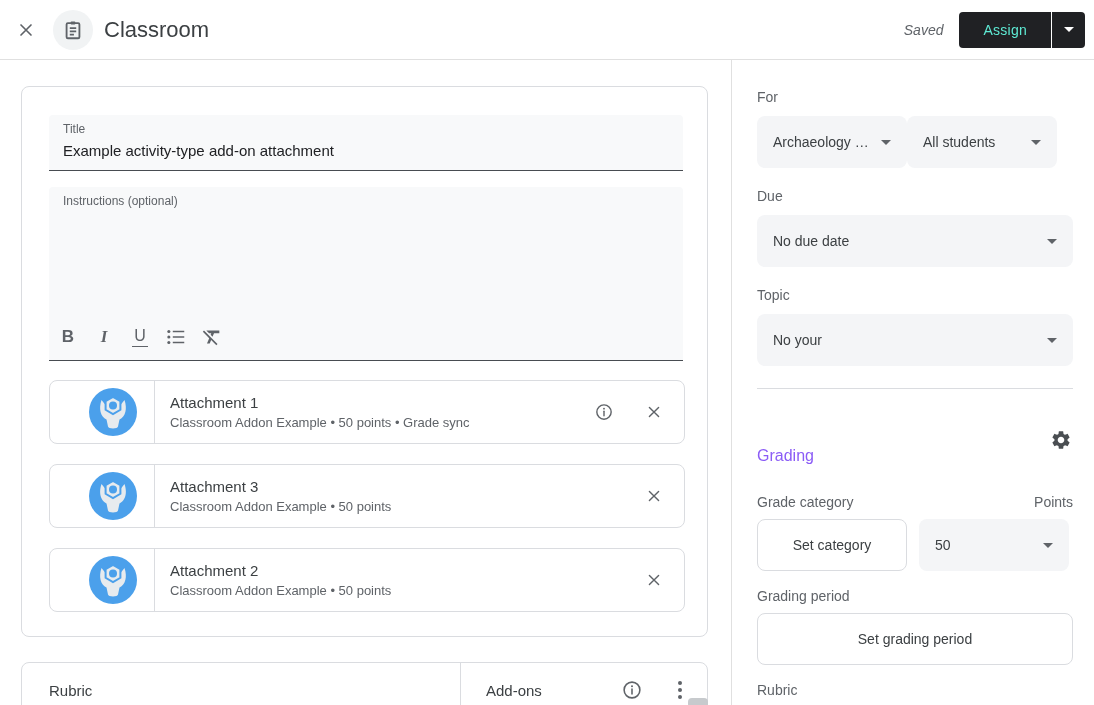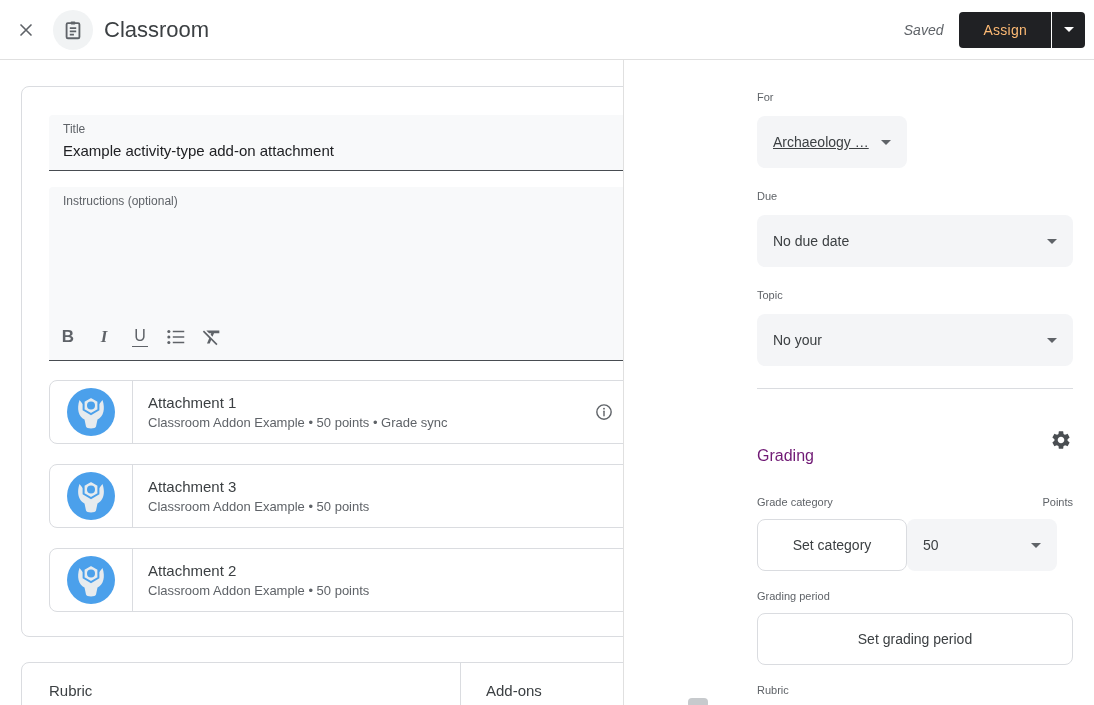--- a/index.html
+++ b/index.html
@@ -10,49 +10,49 @@
   .topbar { position:absolute; left:0; top:0; width:1094px; height:60px;
     border-bottom:1px solid #e0e0e0; display:flex; align-items:center; background:#fff; z-index:5; }
   .icon-btn { display:inline-flex; align-items:center; justify-content:center;
     width:36px; height:36px; border-radius:50%; cursor:pointer; color:#5f6368; background:transparent; border:none; }
   .topbar .close-wrap { margin-left:8px; }
   .type-badge { width:40px; height:40px; border-radius:50%; background:#f1f3f4;
     display:flex; align-items:center; justify-content:center; margin-left:9px; color:#5f6368; }
   .page-title { font-size:22px; color:#3c4043; margin-left:11px; font-weight:400; }
   .saved { margin-left:auto; font-size:14px; font-style:italic; color:#5f6368; }
   .assign-group { display:flex; margin-left:16px; margin-right:9px; border-radius:4px; overflow:hidden; }
-  .assign-main { background:#202124; color:#fdba74; font-size:14px; font-weight:500; letter-spacing:.25px;
+  .assign-main { background:#202124; color:#5eead4; font-size:14px; font-weight:500; letter-spacing:.25px;
     border:none; height:36px; padding:0 24px; cursor:pointer; font-family:inherit; }
   .assign-arrow { background:#202124; border:none; border-left:1px solid #fff; width:34px; height:36px;
     display:flex; align-items:center; justify-content:center; cursor:pointer; }
   .caret { width:0; height:0; border-left:5px solid transparent; border-right:5px solid transparent; border-top:5px solid #5f6368; }
   .caret.white { border-top-color:#fff; }
 
   
-  .left-pane { position:absolute; left:0; top:60px; width:624px; height:645px;
+  .left-pane { position:absolute; left:0; top:60px; width:732px; height:645px;
     border-right:1px solid #e0e0e0; background:#fff; overflow:hidden; }
   .card { border:1px solid #dadce0; border-radius:8px; background:#fff; }
   .main-card { margin:26px 0 0 21px; width:687px; height:551px; padding:28px 24px 0 27px; }
 
   .field { background:#f8f9fa; border-bottom:1px solid #474c51; border-radius:4px 4px 0 0;
     padding:7px 14px 0 14px; cursor:text; }
   .field-label { font-size:12px; color:#5f6368; line-height:15px; }
   .field-value { font-size:15px; color:#202124; line-height:21px; margin-top:3px; }
   .title-field { height:56px; }
   .instr-field { height:174px; margin-top:16px; position:relative; padding-bottom:46px; }
   .fmt-toolbar { position:absolute; left:0; right:0; bottom:0; height:46px;
     display:flex; align-items:center; padding-left:6px; }
   .fmt-btn { width:26px; height:32px; margin-right:10px; display:flex; align-items:center; justify-content:center;
     color:#5f6368; cursor:pointer; background:none; border:none; }
   .glyph-b { font-weight:700; font-size:17px; }
   .glyph-i { font-family:"Liberation Serif","DejaVu Serif",serif; font-style:italic; font-weight:700; font-size:17px; }
   .glyph-u { font-size:16px; border-bottom:1.5px solid #5f6368; padding:0 2px 0.5px 2px; }
 
   .attach-row { display:flex; align-items:stretch; width:636px; height:64px; margin-top:20px;
-    border:1px solid #dadce0; border-radius:8px; cursor:pointer; background:#fff; }
+    border:1px solid #dadce0; border-radius:8px; cursor:pointer; background:#fff;padding-left:22px; }
   .attach-row.first { margin-top:19px; }
   .addon-cell { width:83px; flex:none; border-right:1px solid #dadce0;
     display:flex; align-items:center; justify-content:center; }
   .attach-text { flex:1; display:flex; flex-direction:column; justify-content:center; padding-left:15px; min-width:0; }
   .attach-title { font-size:15px; font-weight:500; color:#3c4043; line-height:20px; }
   .attach-sub { font-size:13px; color:#5f6368; line-height:18px; margin-top:1px; }
   .attach-actions { display:flex; align-items:center; gap:26px; padding-right:18px; }
   .attach-actions .icon-btn { width:24px; height:24px; }
 
   .attach-card { margin:25px 0 0 21px; width:687px; height:56px; display:flex; align-items:stretch;
@@ -66,36 +66,36 @@
   .dots-slot { margin-left:24px; }
   .dots { display:flex; flex-direction:column; gap:3px; }
   .dots i { width:4px; height:4px; border-radius:50%; background:#5f6368; }
 
   .scroll-thumb { position:absolute; left:688px; top:698px; width:20px; height:10px;
     background:#c7cacd; border-radius:4px; cursor:grab; }
 
   
   .sidebar { position:absolute; left:732px; top:60px; width:362px; height:645px;
     padding:29px 21px 0 25px; background:#fff; }
-  .side-label { display:block; font-size:11px; font-weight:500; color:#5f6368; line-height:16px; margin-bottom:11px; }
+  .side-label { display:block; font-size:14px; font-weight:500; color:#5f6368; line-height:16px; margin-bottom:11px; }
   .dd { height:52px; background:#f4f5f7; border-radius:8px; display:flex; align-items:center;
     padding:0 16px; font-size:14px; color:#3c4043; cursor:pointer; }
   .dd .dd-text { white-space:nowrap; overflow:hidden; text-overflow:ellipsis; }
   .dd .caret { margin-left:auto; flex:none; }
-  .two-col { display:flex; gap:0;text-decoration:underline; }
+  .two-col { display:flex; gap:0; }
   .two-col > * { width:150px; flex:none; }
   .gap20 { margin-bottom:20px; }
   .divider { border-top:1px solid #dadce0; margin-top:22px; }
   .grading-head { display:flex; align-items:center; margin-top:25px; }
-  .grading-title { font-size:16px; font-weight:500; color:#701a75;margin-top:33px; }
+  .grading-title { font-size:16px; font-weight:500; color:#8b5cf6;margin-top:33px; }
   .gear-btn { margin-left:auto; width:24px; height:24px; color:#4a4e52; display:flex; align-items:center; justify-content:center; cursor:pointer; background:none; border:none; }
   .labels-row { display:flex; margin-top:29px;justify-content:space-between; }
   .labels-row .side-label { margin-bottom:0; }
   .labels-row .side-label:first-child { width:166px; }
-  .controls-row { display:flex; gap:0; margin-top:9px; }
+  .controls-row { display:flex; gap:12px; margin-top:9px; }
   .controls-row > * { width:150px; flex:none; }
   .btn-outline { background:#fff; border:1px solid #dadce0; border-radius:8px; height:52px;
     display:flex; align-items:center; justify-content:center; font-size:14px; font-weight:500;
     color:#3c4043; cursor:pointer; font-family:inherit; }
   .mt17 { margin-top:17px; }
   .mt9 { margin-top:9px; }
   .full { width:316px; }
   .rubric-btn { display:inline-flex; align-items:center; gap:11px; height:40px; padding:0 17px;
     background:#fff; border:1px solid #dadce0; border-radius:8px; font-size:14px; font-weight:500;
     color:#3c4043; cursor:pointer; font-family:inherit; }
@@ -288,20 +288,24 @@
 <div class="scroll-thumb"></div>
 
 <div class="sidebar">
 
   <span class="side-label">For</span>
   <div class="two-col gap20">
     <div class="dd">
       <span class="dd-text">Archaeology …</span>
       <span class="caret"></span>
     </div>
+    <div class="dd">
+      <span class="dd-text">All students</span>
+      <span class="caret"></span>
+    </div>
   </div>
 
   <span class="side-label">Due</span>
   <div class="dd full gap20">
     <span class="dd-text">No due date</span>
     <span class="caret"></span>
   </div>
 
   <span class="side-label">Topic</span>
   <div class="dd full">

